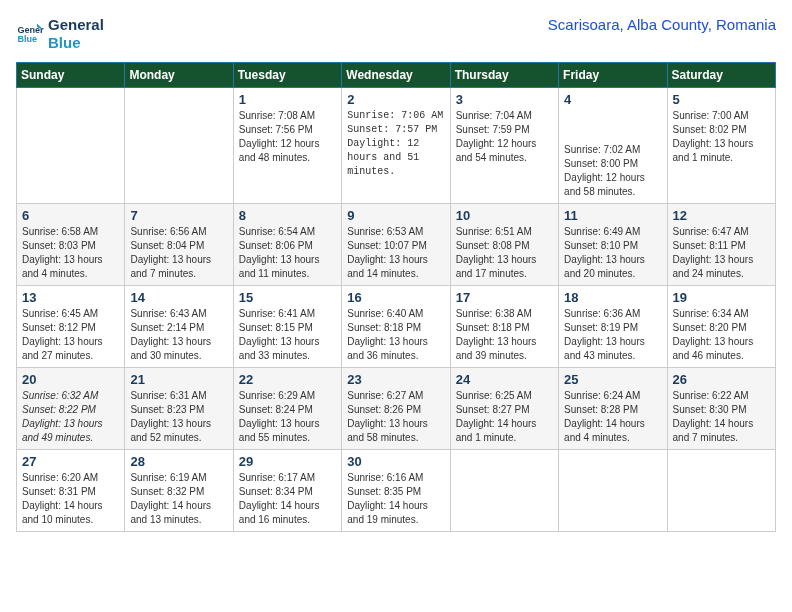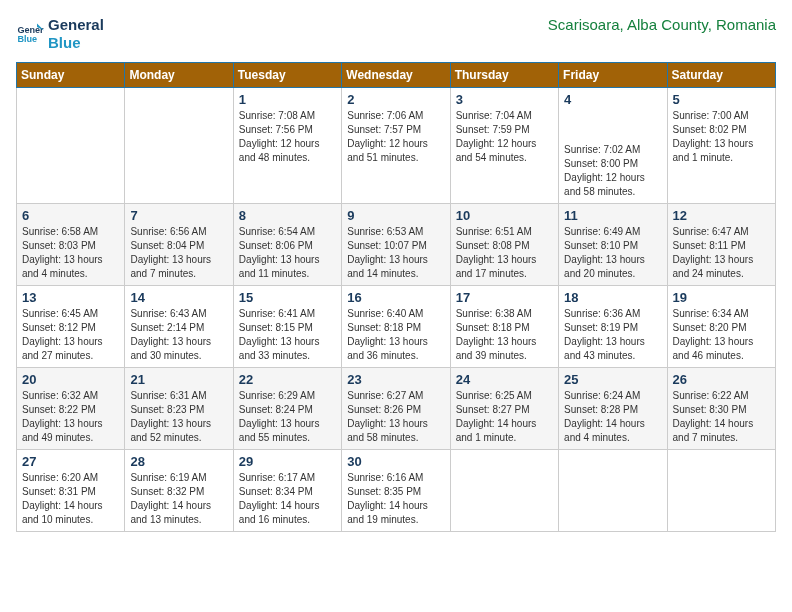--- a/index.html
+++ b/index.html
@@ -28,29 +28,29 @@
     .title-block {
       text-align: right;
     }
     .month-title {
       font-size: 32px;
       font-weight: bold;
       color: #1a3a5c;
     }
     .location-title {
       font-size: 15px;
-      color: #15803d;
+      color: #1d4ed8;
     }
     .calendar {
       width: 100%;
       border-collapse: collapse;
       border: 1px solid #ccc;
     }
     .calendar th {
-      background: #a16207;
+      background: #14532d;
       color: #fff;
       font-size: 12px;
       font-weight: bold;
       padding: 5px 4px;
       text-align: left;
       border: 1px solid #2175a8;
     }
     .calendar td {
       vertical-align: top;
       border: 1px solid #ccc;
@@ -117,21 +117,21 @@
         <td class="empty-cell"></td>
         <td class="empty-cell"></td>
         <td>
           <span class="day-number">1</span>
           <div class="cell-info" style="white-space: pre-line;">Sunrise: 7:08 AM
 Sunset: 7:56 PM
 Daylight: 12 hours and 48 minutes.</div>
         </td>
         <td>
           <span class="day-number">2</span>
-          <div class="cell-info" style="white-space: pre-line;">Sunrise: 7:06 AM
+          <div class="cell-info" style="white-space: pre-line; font-family: Liberation Mono, monospace;">Sunrise: 7:06 AM
 Sunset: 7:57 PM
 Daylight: 12 hours and 51 minutes.</div>
         </td>
         <td>
           <span class="day-number">3</span>
           <div class="cell-info" style="white-space: pre-line;">Sunrise: 7:04 AM
 Sunset: 7:59 PM
 Daylight: 12 hours and 54 minutes.</div>
         </td>
         <td>
@@ -231,21 +231,21 @@
         <td>
           <span class="day-number">19</span>
           <div class="cell-info" style="white-space: pre-line;">Sunrise: 6:34 AM
 Sunset: 8:20 PM
 Daylight: 13 hours and 46 minutes.</div>
         </td>
       </tr>
       <tr>
         <td>
           <span class="day-number">20</span>
-          <div class="cell-info" style="white-space: pre-line;">Sunrise: 6:32 AM
+          <div class="cell-info" style="white-space: pre-line; font-style: italic;">Sunrise: 6:32 AM
 Sunset: 8:22 PM
 Daylight: 13 hours and 49 minutes.</div>
         </td>
         <td>
           <span class="day-number">21</span>
           <div class="cell-info" style="white-space: pre-line;">Sunrise: 6:31 AM
 Sunset: 8:23 PM
 Daylight: 13 hours and 52 minutes.</div>
         </td>
         <td>

